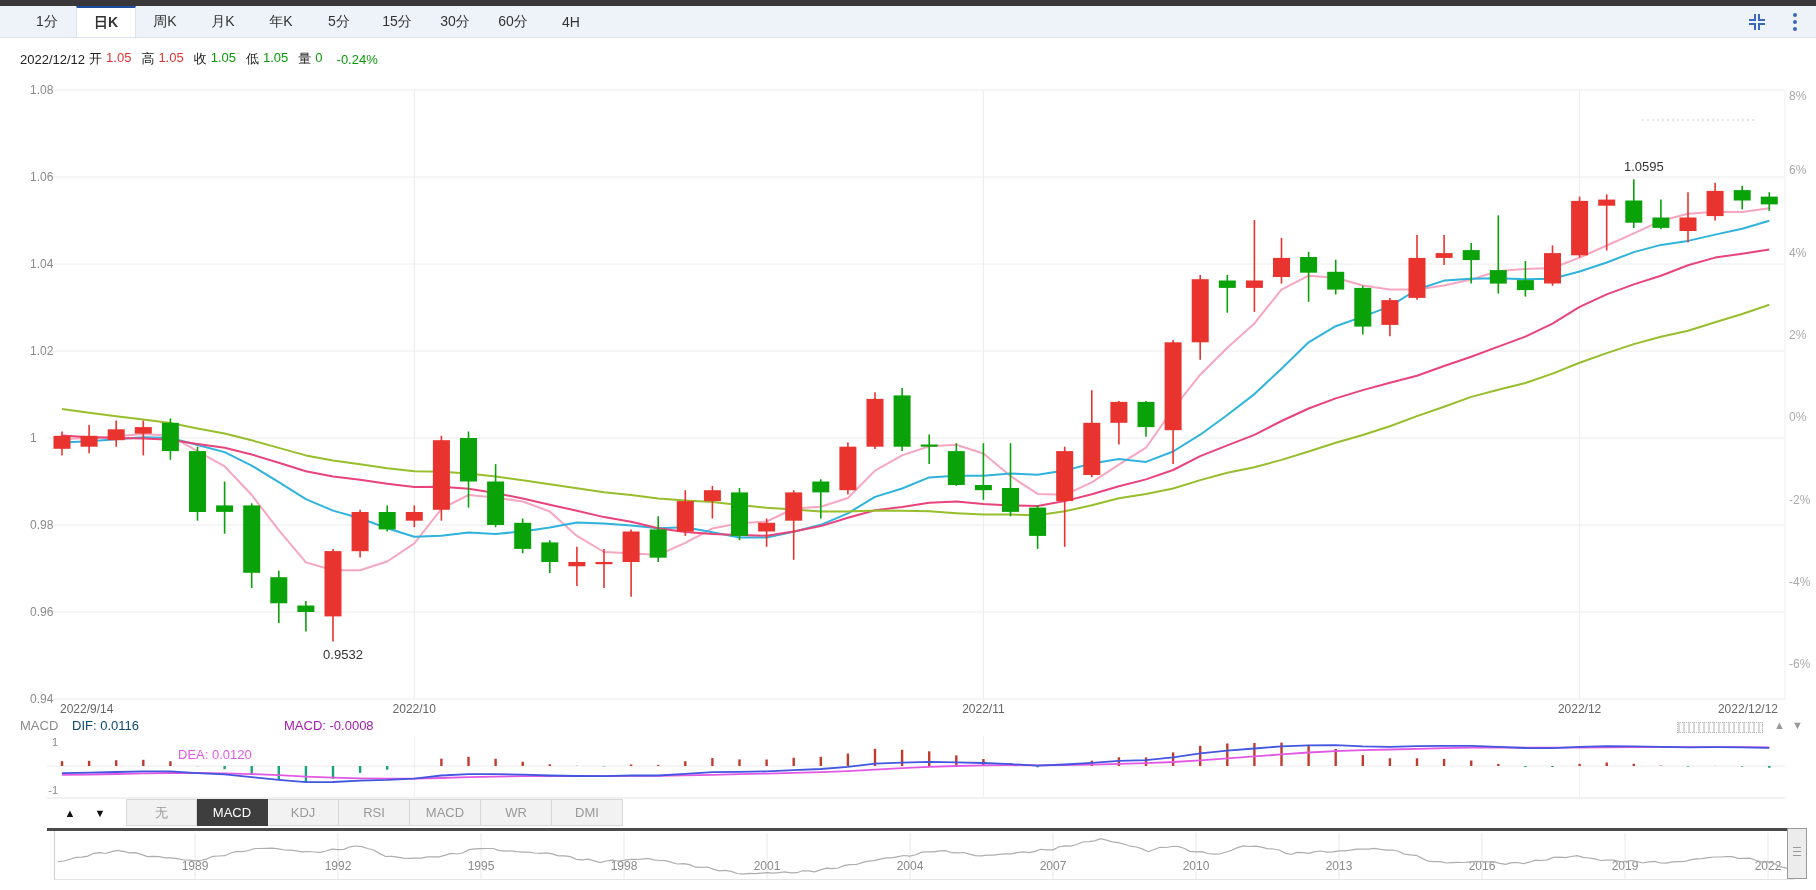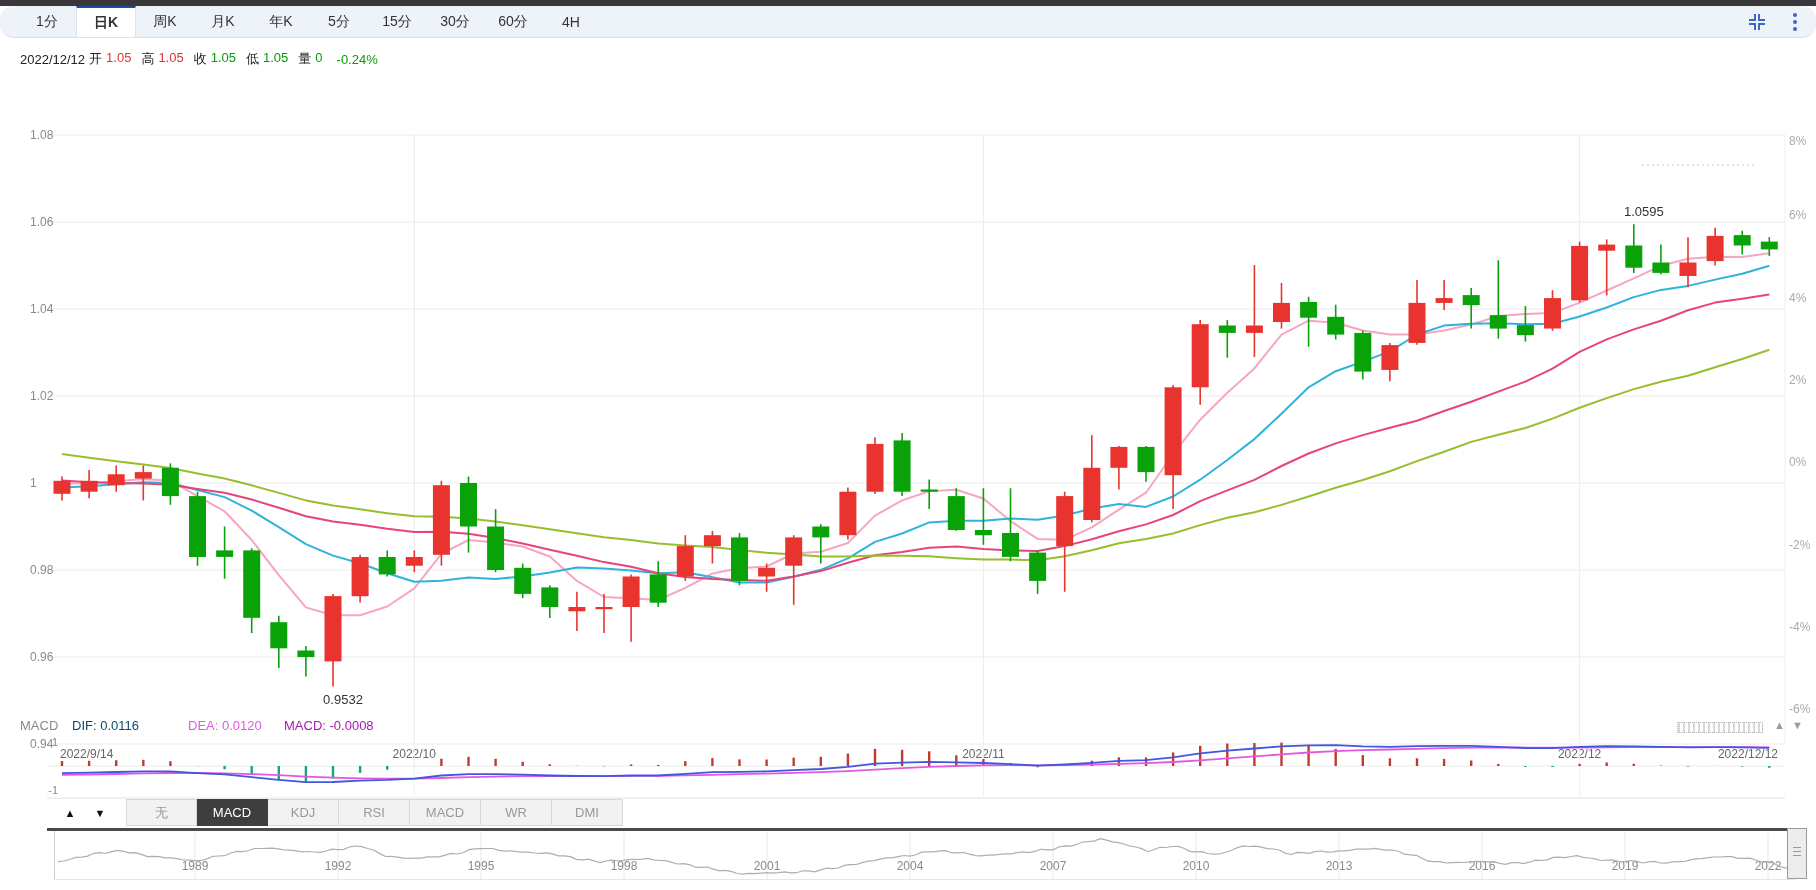--- a/index.html
+++ b/index.html
@@ -1,28 +1,28 @@
 <!DOCTYPE html>
 <html><head>
 <meta charset="utf-8">
 <style>
   html,body{margin:0;padding:0;background:#fff;font-family:"Liberation Sans",sans-serif;}
   #app{position:relative;width:1816px;height:890px;overflow:hidden;background:#fff;}
   #top-strip{position:absolute;left:0;top:0;width:1816px;height:6px;background:#39373a;}
-  #toolbar{position:absolute;left:0;top:6px;width:1816px;height:31px;background:#eef2f9;border-bottom:1px solid #dde3ee;display:flex;align-items:stretch;border-radius:14px;}
+  #toolbar{position:absolute;left:0;top:6px;width:1816px;height:31px;background:#eef2f9;border-bottom:1px solid #dde3ee;display:flex;align-items:stretch;}
   .tf-tab{min-width:46px;padding:0 6px;display:flex;align-items:center;justify-content:center;font-size:14px;color:#333;cursor:pointer;}
   .tf-tab.active{background:#fff;border-top:2px solid #1d4f9e;border-left:1px solid #dde3ee;border-right:1px solid #dde3ee;font-weight:bold;}
   #toolbar-spacer{flex:1;}
   .tb-icon{width:26px;display:flex;align-items:center;justify-content:center;margin-right:12px;cursor:pointer;}
   #info-bar{position:absolute;left:20px;top:50px;height:18px;display:flex;align-items:center;font-size:13px;color:#222;white-space:nowrap;}
   #info-bar span{margin-right:4px;}
   .fld-val{margin-right:10px !important;}
   #ma-bar{position:absolute;left:60px;top:68px;height:16px;display:flex;font-size:13px;white-space:nowrap;}
   #ma-bar span{margin-right:45px;}
-  #main-chart{position:absolute;left:0;top:84px;width:1816px;height:634px;margin-top:45px;}
+  #main-chart{position:absolute;left:0;top:84px;width:1816px;height:634px;}
   #macd-header{position:absolute;left:0;top:718px;width:1816px;height:16px;font-size:13px;white-space:nowrap;}
   #macd-header span{position:absolute;top:0;}
   #macd-chart{position:absolute;left:0;top:734px;width:1816px;height:66px;}
   #dotted-box{position:absolute;left:1677px;top:722px;width:84px;height:9px;border:1px dotted #b8b8b8;background:repeating-linear-gradient(90deg,#d8d8d8 0 2px,#fff 2px 5px);}
   .mini-tri{position:absolute;top:719px;font-size:11px;color:#9a9a9a;cursor:pointer;}
   #tabs-row{position:absolute;left:0;top:799px;width:1816px;height:28px;display:flex;align-items:flex-start;}
   .arrow-btn{width:24px;height:26px;margin-top:1px;display:flex;align-items:center;justify-content:center;font-size:11px;color:#111;background:#fff;cursor:pointer;}
   #arrow-up{margin-left:58px;}
   #arrow-down{margin-left:6px;margin-right:14px;}
   .ind-tab{width:71px;height:27px;box-sizing:border-box;border:1px solid #d8d8d8;border-left:none;background:#f2f2f2;color:#999;font-size:13px;display:flex;align-items:center;justify-content:center;cursor:pointer;}
@@ -258,21 +258,21 @@
         <text x="60" y="629" font-size="12" fill="#666">2022/9/14</text>
         <text x="414.3" y="629" font-size="12" fill="#666" text-anchor="middle">2022/10</text>
         <text x="983.4000000000001" y="629" font-size="12" fill="#666" text-anchor="middle">2022/11</text>
         <text x="1579.6000000000001" y="629" font-size="12" fill="#666" text-anchor="middle">2022/12</text>
         <text x="1778" y="629" font-size="12" fill="#666" text-anchor="end">2022/12/12</text>
       </svg></div>
 
 <div id="macd-header">
   <span style="left:20px;color:#8a8a8a;">MACD</span>
   <span style="left: 72px; color: #0c4a6e; text-align: right;" id="macd-dif">DIF: 0.0116</span>
-  <span style="left: 188px; color: rgb(227, 88, 227);" id="macd-dea">DEA: 0.0120</span>
+  <span style="left: 178px; color: rgb(227, 88, 227); margin-top: 29px;" id="macd-dea">DEA: 0.0120</span>
   <span style="left: 284px; color: #a21caf;" id="macd-val">MACD: -0.0008</span>
 </div>
 <div id="dotted-box"></div>
 <span class="mini-tri" style="left:1774px;">▲</span>
 <span class="mini-tri" style="left:1792px;">▼</span>
 
 <div id="macd-chart"><svg width="1816" height="66" viewBox="0 0 1816 66">
         <line x1="47" y1="32" x2="1785" y2="32" stroke="#ebebeb"></line>
         <line x1="47" y1="64" x2="1785" y2="64" stroke="#e2e2e2"></line>
         <line x1="414.3" y1="2" x2="414.3" y2="64" stroke="#efefef"></line>

